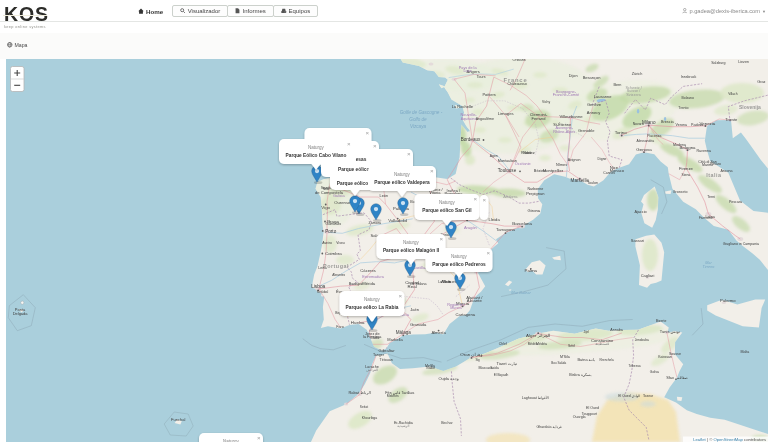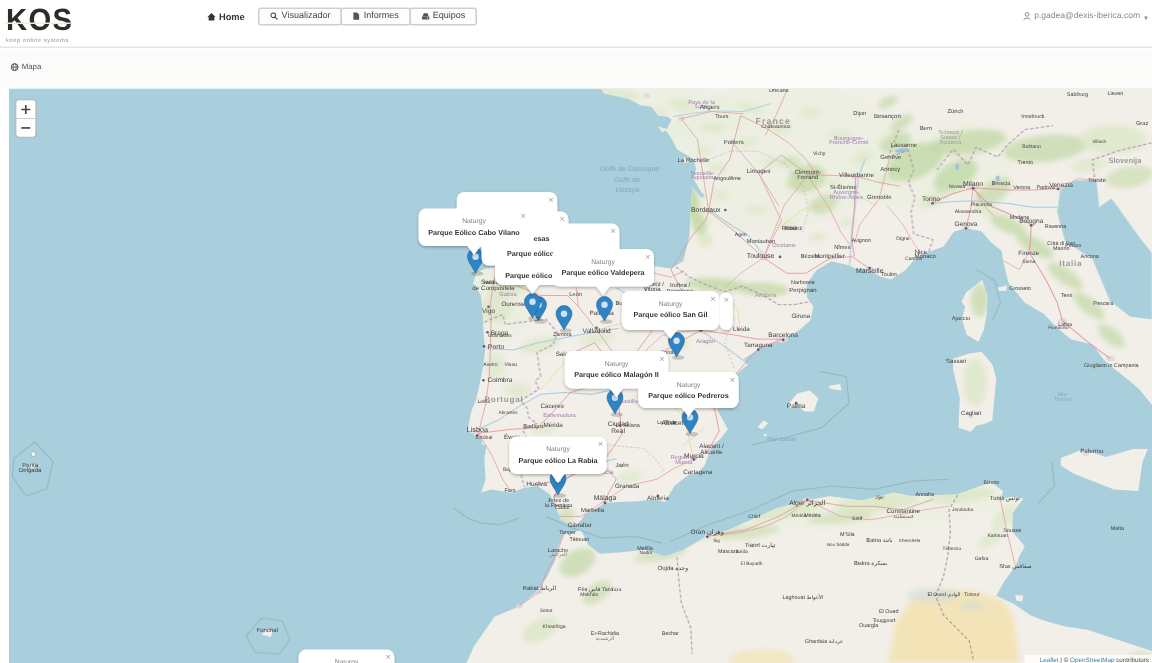--- a/index.html
+++ b/index.html
@@ -1,15 +1,15 @@
 <!DOCTYPE html>
 <html><head><meta charset="utf-8"><style>
 *{margin:0;padding:0;box-sizing:border-box}
 body{width:768px;height:442px;overflow:hidden;font-family:"Liberation Sans",sans-serif;background:#fff;position:relative}
-.nav{position:absolute;left:0;top:0;width:768px;height:32px;background:#fff;border-bottom:1px solid #e4e6e4}
+.nav{position:absolute;left:0;top:0;width:768px;height:22px;background:#fff;border-bottom:1px solid #e4e6e4}
 .logo{position:absolute;left:4px;top:5px}
 .logo .kos{font-weight:bold;font-size:19.5px;letter-spacing:0.9px;color:#2c2c29;line-height:17px;transform:scaleY(1.05);transform-origin:top left}
 .logo .sub{font-size:3.9px;color:#92928c;letter-spacing:0.35px;margin-top:1.8px;white-space:nowrap}
 .logo .cut{position:absolute;left:-1px;top:9.6px;width:44px;height:1.7px;background:#efecdb}
 .menu{position:absolute;left:138px;top:0;height:22px;display:flex;align-items:center}
 .mi{font-size:6.2px;color:#333;margin-right:9px;display:flex;align-items:center;font-weight:bold}
 .btn{font-size:6px;color:#444;border:1px solid #ccd1cc;background:#fdfdfd;padding:0 7px;height:12.5px;display:flex;align-items:center;border-radius:2px}
 .btn+.btn{margin-left:-0.8px}
 .user{position:absolute;right:2px;top:8px;font-size:5.7px;color:#8a8a8a;display:flex;align-items:center;white-space:nowrap}
 .crumbbar{position:absolute;left:0;top:33px;width:768px;height:26px;background:#fbfbfa}

